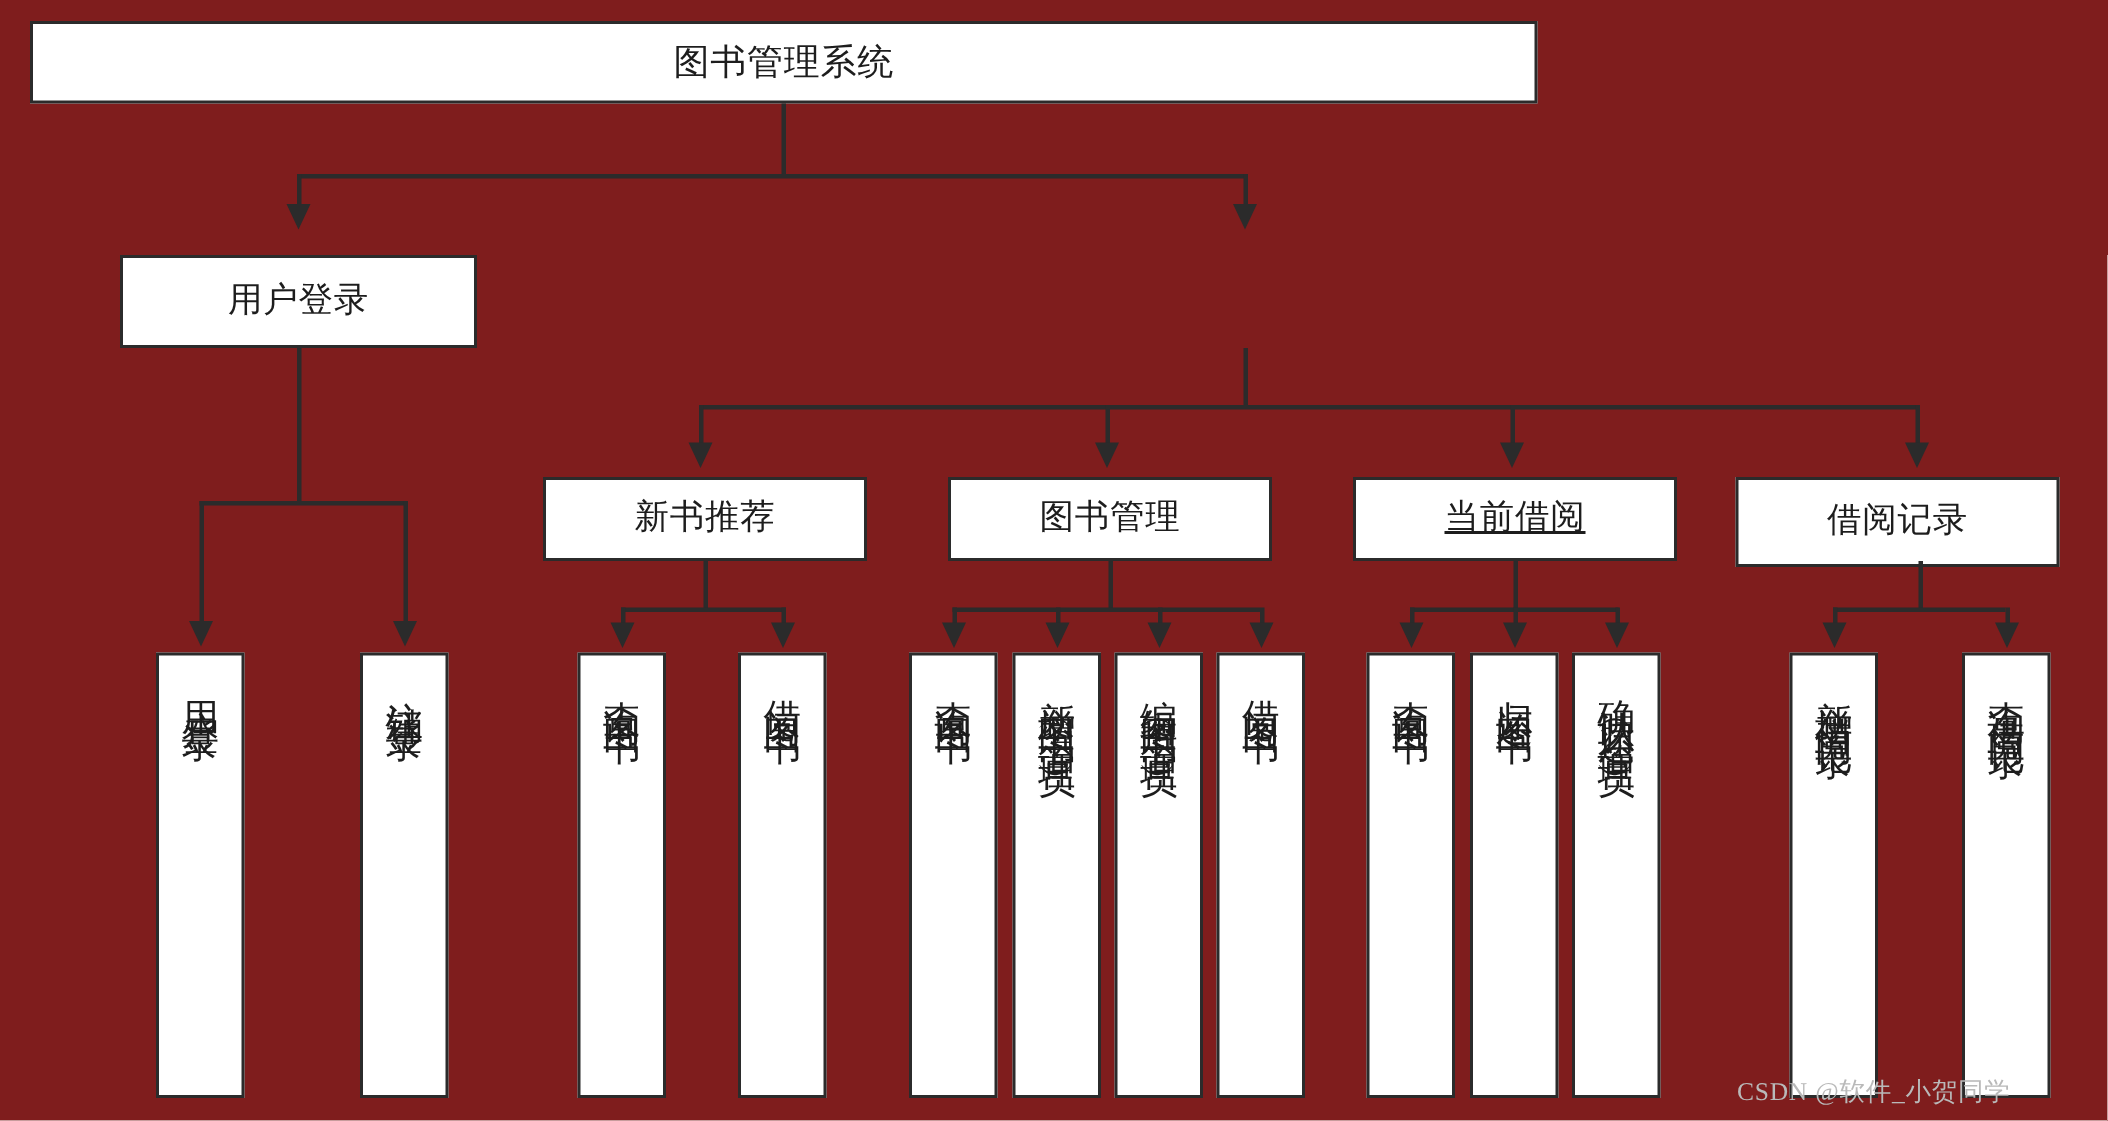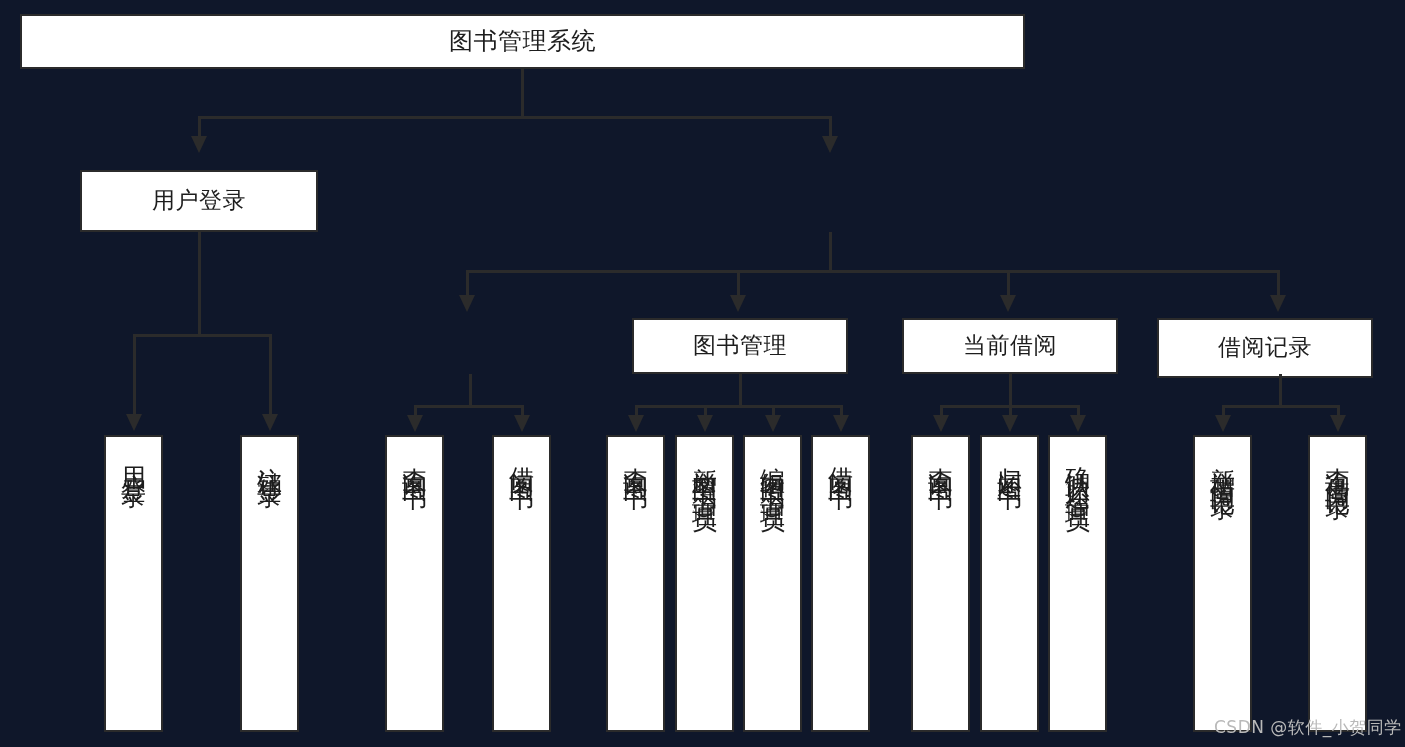--- a/index.html
+++ b/index.html
@@ -7,21 +7,21 @@
     padding: 0;
     background: #ffffff;
   }
   body {
     font-family: "DejaVu Sans", "Liberation Sans", sans-serif;
   }
   #canvas {
     position: relative;
     width: 1405px;
     height: 747px;
-    background: #0f172a;
+    background: #7f1d1d;
     overflow: hidden;
   }
   .node {
     position: absolute;
     box-sizing: border-box;
     background: #ffffff;
     border: 2.5px solid #2b2b2b;
     display: flex;
     align-items: center;
     justify-content: center;
@@ -109,24 +109,27 @@
   <div class="hline" style="left:466px; top:270px; width:814px;"></div>
   <div class="vline" style="left:466px; top:270px; height:27px;"></div>
   <div class="arrow" style="left:459px; top:295px;"></div>
   <div class="vline" style="left:737px; top:270px; height:27px;"></div>
   <div class="arrow" style="left:730px; top:295px;"></div>
   <div class="vline" style="left:1007px; top:270px; height:27px;"></div>
   <div class="arrow" style="left:1000px; top:295px;"></div>
   <div class="vline" style="left:1277px; top:270px; height:27px;"></div>
   <div class="arrow" style="left:1270px; top:295px;"></div>
 
+  <div class="node h" style="left:362px; top:318px; width:216px; height:56px;">
+    <span class="node-label">新书推荐</span>
+  </div>
   <div class="node h" style="left:632px; top:318px; width:216px; height:56px;">
     <span class="node-label">图书管理</span>
   </div>
-  <div class="node h" style="left:902px; top:318px; width:216px; height:56px;">
+  <div class="node h" style="left:902px; top:318px; width:216px; height:56px;text-decoration:underline;">
     <span class="node-label">当前借阅</span>
   </div>
   <div class="node h" style="left:1123px; top:318px; width:216px; height:60px;margin-left:34px;">
     <span class="node-label">借阅记录</span>
   </div>
 
   <div class="vline" style="left:469px; top:374px; height:33px;"></div>
   <div class="hline" style="left:414px; top:405px; width:110px;"></div>
   <div class="vline" style="left:414px; top:405px; height:12px;"></div>
   <div class="arrow" style="left:407px; top:415px;"></div>
@@ -197,15 +200,15 @@
     <span class="node-label">确认归还（管理员）</span>
   </div>
 
   <div class="node v" style="left:1193px; top:435px; width:59px; height:297px;">
     <span class="node-label">新增借阅记录</span>
   </div>
   <div class="node v" style="left:1308px; top:435px; width:59px; height:297px;">
     <span class="node-label">查询借阅记录</span>
   </div>
 
-  <div class="watermark" style="left:1214px; top:716px;">CSDN @软件_小贺同学</div>
+  <div class="watermark" style="left:1158px; top:716px;font-family:Liberation Serif, serif;">CSDN @软件_小贺同学</div>
 
 </div>
 
 </body></html>

